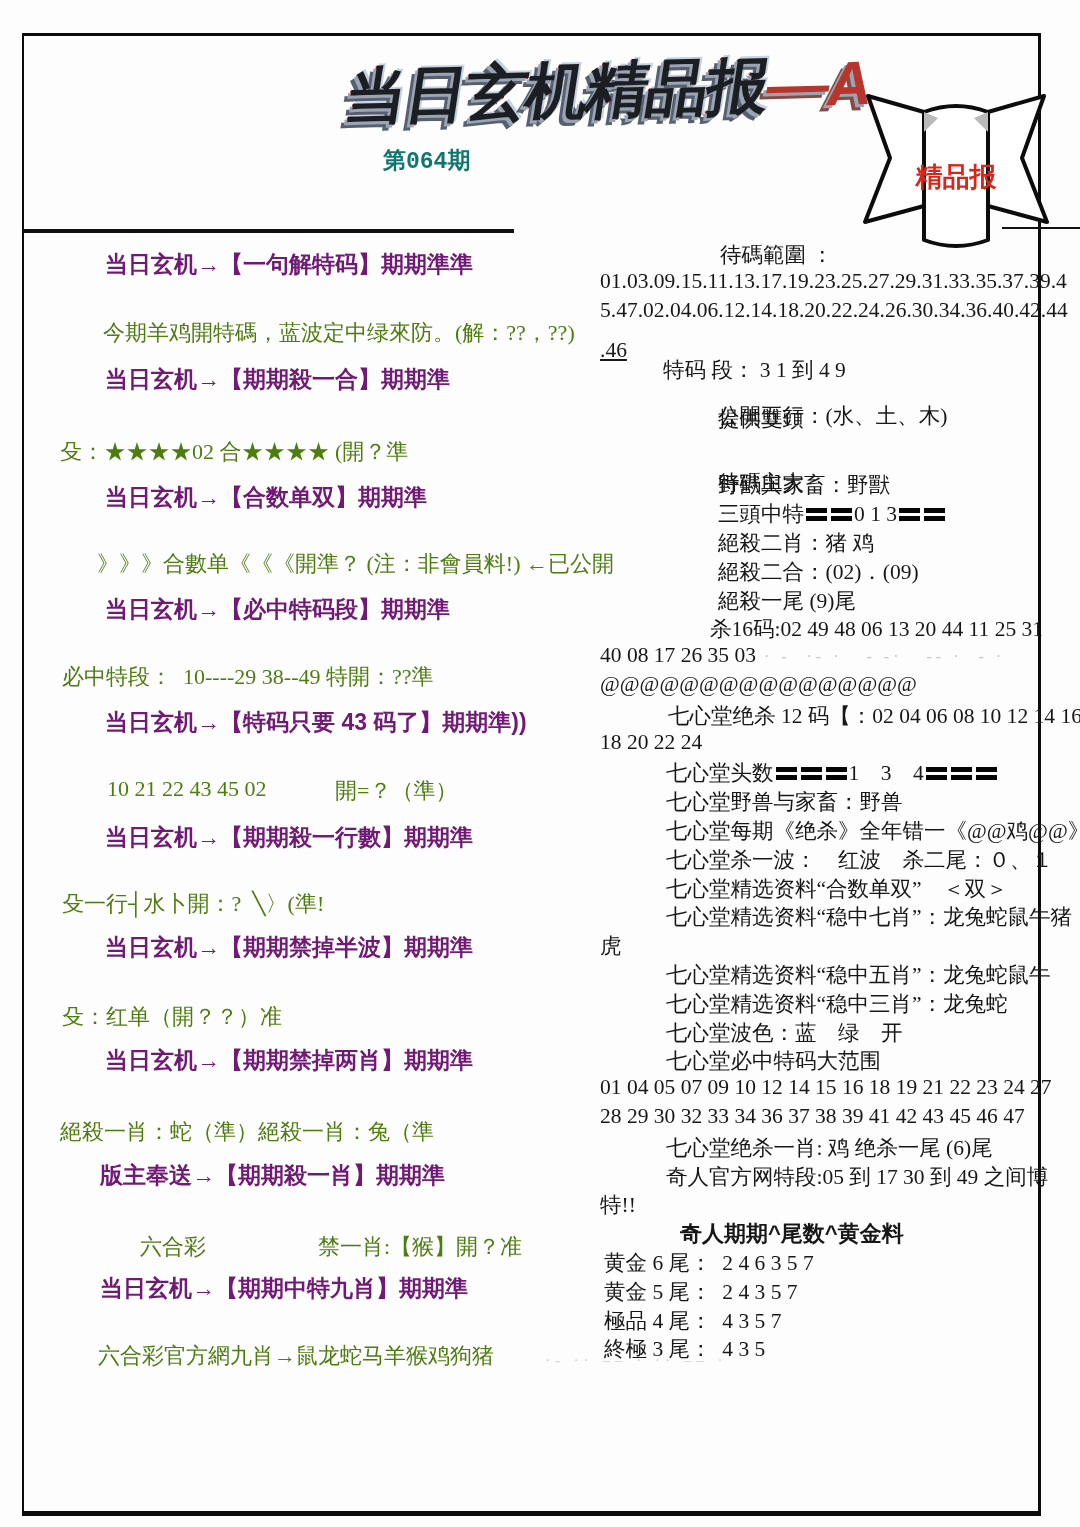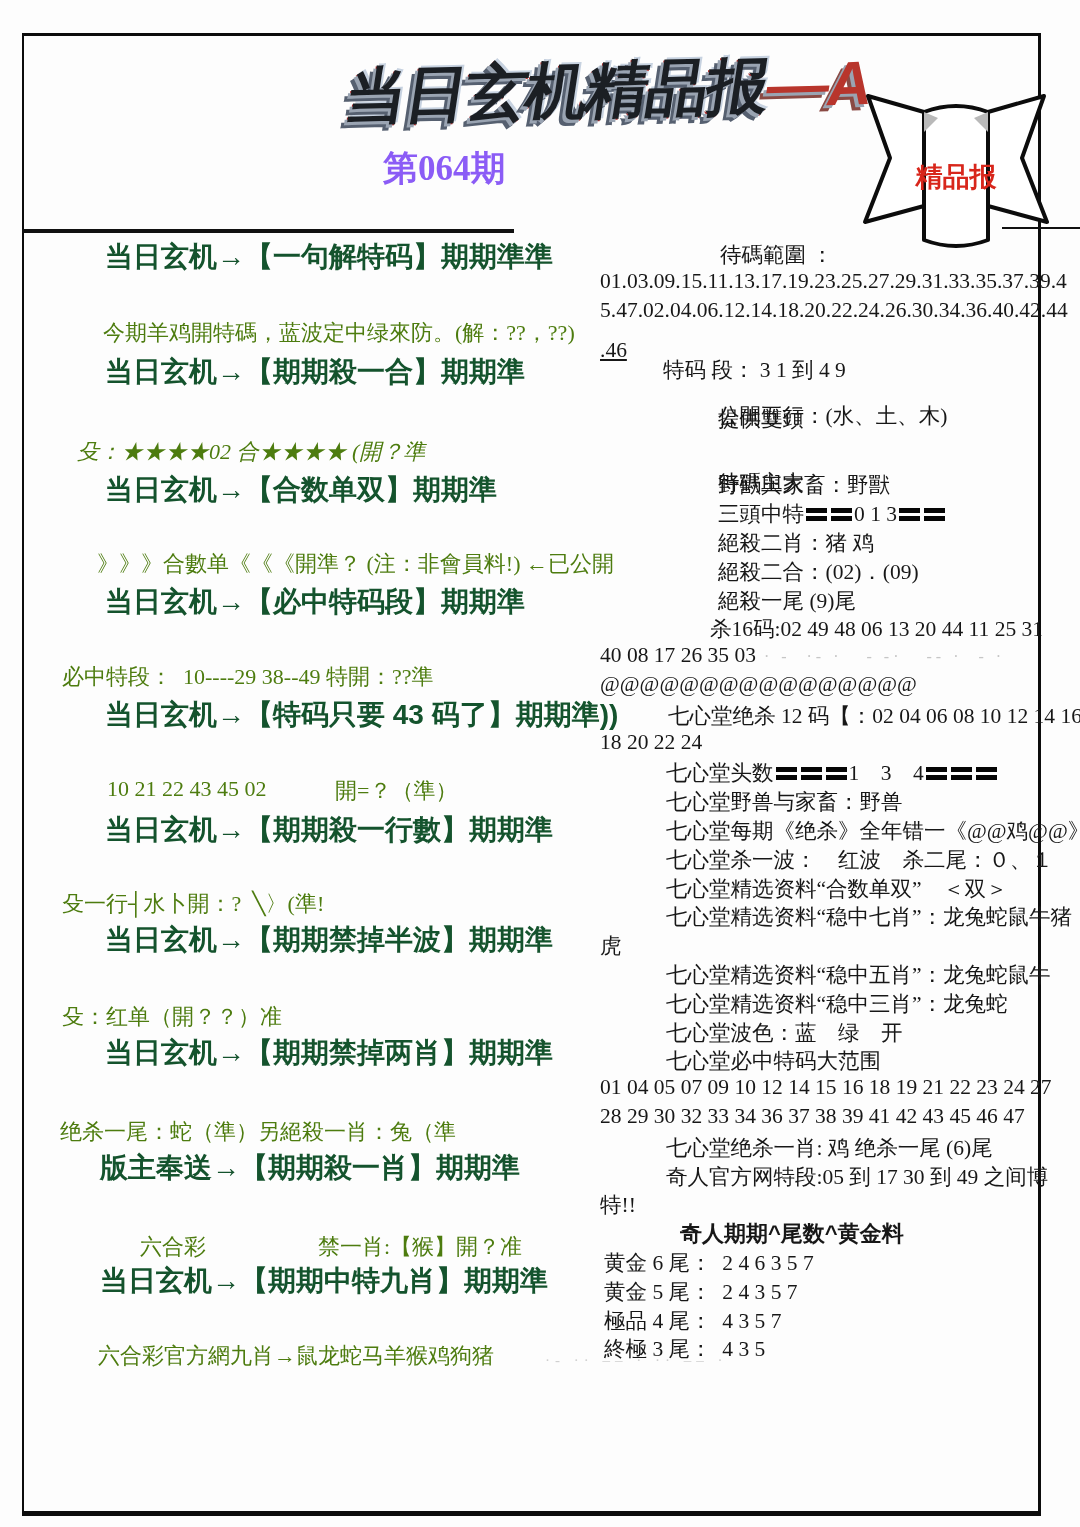--- a/index.html
+++ b/index.html
@@ -18,43 +18,43 @@
     position:absolute; left:328px; top:48px; width:560px; text-align:center;
     font-family:"Liberation Sans","DejaVu Sans",sans-serif;
     font-size:62px; font-weight:900; letter-spacing:-2px; white-space:nowrap;
     transform:skewX(-10deg) rotate(-1.5deg);
     color:#1b1f24;
     text-shadow:-3px 3px 0 #9aa4b2, -6px 6px 0 #566070, 2px -2px 0 #c7d2e0, -1px 1px 0 #a33;
   }
   .title3d .titleA { color:#b8352c; text-shadow:-3px 3px 0 #9aa4b2, -6px 6px 0 #8a4a44; }
   .issue {
     position:absolute; left:383px; top:145px;
-    font-family:Liberation Serif, serif;
-    font-size:35px; font-weight:700; color:#8b5cf6; white-space:nowrap;
+    font-family:Liberation Mono, monospace;
+    font-size:23px; font-weight:700; color:#0f766e; white-space:nowrap;
   }
   .lastdraw {
     position:absolute; left:60px; top:184px;
     font-family:"Liberation Sans","DejaVu Sans",sans-serif;
     font-size:29px; font-weight:700; color:#e8130c; white-space:nowrap;
   }
   .hrule {
     position:absolute; left:22px; top:229px; width:492px; height:4px;
     border-top:2.5px solid #111; border-bottom:2px solid #111; box-sizing:border-box;
   }
   .hrule-right { position:absolute; left:1002px; top:227px; width:78px; height:2px; background:#111; }
   .ribbon { position:absolute; left:860px; top:70px; }
   .ribbon text {
     font-family:"Liberation Sans","DejaVu Sans",sans-serif;
     font-size:27px; font-weight:700; fill:#d8261b;
   }
   .ln { position:absolute; white-space:pre; }
   .detail { font-size:22px; color:#4d7c0f; }
   .footer {
     font-family:"Liberation Sans","DejaVu Sans",sans-serif;
-    font-size:28px; font-weight:700; color:#14532d;
+    font-size:23px; font-weight:700; color:#701a75;margin-top:11px;
   }
   .rline { font-size:21.5px; color:#171717; }
   .rbold { font-family:"Liberation Sans","DejaVu Sans",sans-serif; font-weight:700; font-size:22px; }
   .bar {
     display:inline-block; width:21px; height:13px; margin:0 2px; vertical-align:0px;
     border-top:5.5px solid #050505; border-bottom:5.5px solid #050505; box-sizing:border-box;
   }
   .ghost { color:#c6c6c6; letter-spacing:4px; font-size:16px; }
   .ghost-under { position:absolute; color:#cfcfcf; letter-spacing:5px; font-size:15px; white-space:pre; }
 </style>
@@ -78,34 +78,34 @@
     <text x="96" y="116" text-anchor="middle">精品报</text>
   </svg>
 
   <div class="hrule"></div>
   <div class="hrule-right"></div>
 
   <div id="leftcol">
       <div class="ln footer" style="left: 105px; top: 238px;">当日玄机→【一句解特码】期期準準</div>
       <div class="ln detail" style="left: 103px; top: 318px;">今期羊鸡開特碼，蓝波定中绿來防。(解：??，??)</div>
       <div class="ln footer" style="left: 105px; top: 353px;">当日玄机→【期期殺一合】期期準</div>
-      <div class="ln detail" style="left: 77px; top: 437px; font-style: italic;">殳：★★★★02 合★★★★ (開？準</div>
+      <div class="ln detail" style="left: 60px; top: 437px;">殳：★★★★02 合★★★★ (開？準</div>
       <div class="ln footer" style="left: 105px; top: 471px;">当日玄机→【合数单双】期期準</div>
       <div class="ln detail" style="left: 97px; top: 549px;">》》》合數单《《《開準？ (注：非會員料!) ←已公開</div>
       <div class="ln footer" style="left: 105px; top: 583px;">当日玄机→【必中特码段】期期準</div>
       <div class="ln detail" style="left: 62px; top: 662px;">必中特段：  10----29 38--49 特開：??準</div>
       <div class="ln footer" style="left: 105px; top: 696px;">当日玄机→【特码只要 43 码了】期期準))</div>
       <div class="ln detail" style="left: 107px; top: 776px;">10 21 22 43 45 02</div>
       <div class="ln detail" style="left: 335px; top: 776px;">開=？（準）</div>
       <div class="ln footer" style="left: 105px; top: 811px;">当日玄机→【期期殺一行數】期期準</div>
       <div class="ln detail" style="left: 62px; top: 889px;">殳一行┤水卜開：?  ╲〉(準!</div>
       <div class="ln footer" style="left: 105px; top: 921px;">当日玄机→【期期禁掉半波】期期準</div>
       <div class="ln detail" style="left: 62px; top: 1002px;">殳：红单（開？？）准</div>
       <div class="ln footer" style="left: 105px; top: 1034px;">当日玄机→【期期禁掉两肖】期期準</div>
-      <div class="ln detail" style="left: 60px; top: 1117px;">绝杀一尾：蛇（準）另絕殺一肖：兔（準</div>
+      <div class="ln detail" style="left: 60px; top: 1117px;">絕殺一肖：蛇（準）絕殺一肖：兔（準</div>
       <div class="ln footer" style="left: 100px; top: 1149px;">版主奉送→【期期殺一肖】期期準</div>
       <div class="ln detail" style="left: 140px; top: 1232px;">六合彩</div>
       <div class="ln detail" style="left: 318px; top: 1232px;">禁一肖:【猴】開？准</div>
       <div class="ln footer" style="left: 100px; top: 1262px;">当日玄机→【期期中特九肖】期期準</div>
       <div class="ln detail" style="left: 98px; top: 1341px;">六合彩官方網九肖→鼠龙蛇马羊猴鸡狗猪</div>
     </div>
   <div id="rightcol">
       <div class="ln rline" style="left: 720px; top: 240px;">待碼範圍 ：</div>
       <div class="ln rline" style="left: 600px; top: 269px;">01.03.09.15.11.13.17.19.23.25.27.29.31.33.35.37.39.4</div>
       <div class="ln rline" style="left: 600px; top: 298px;">5.47.02.04.06.12.14.18.20.22.24.26.30.34.36.40.42.44</div>

